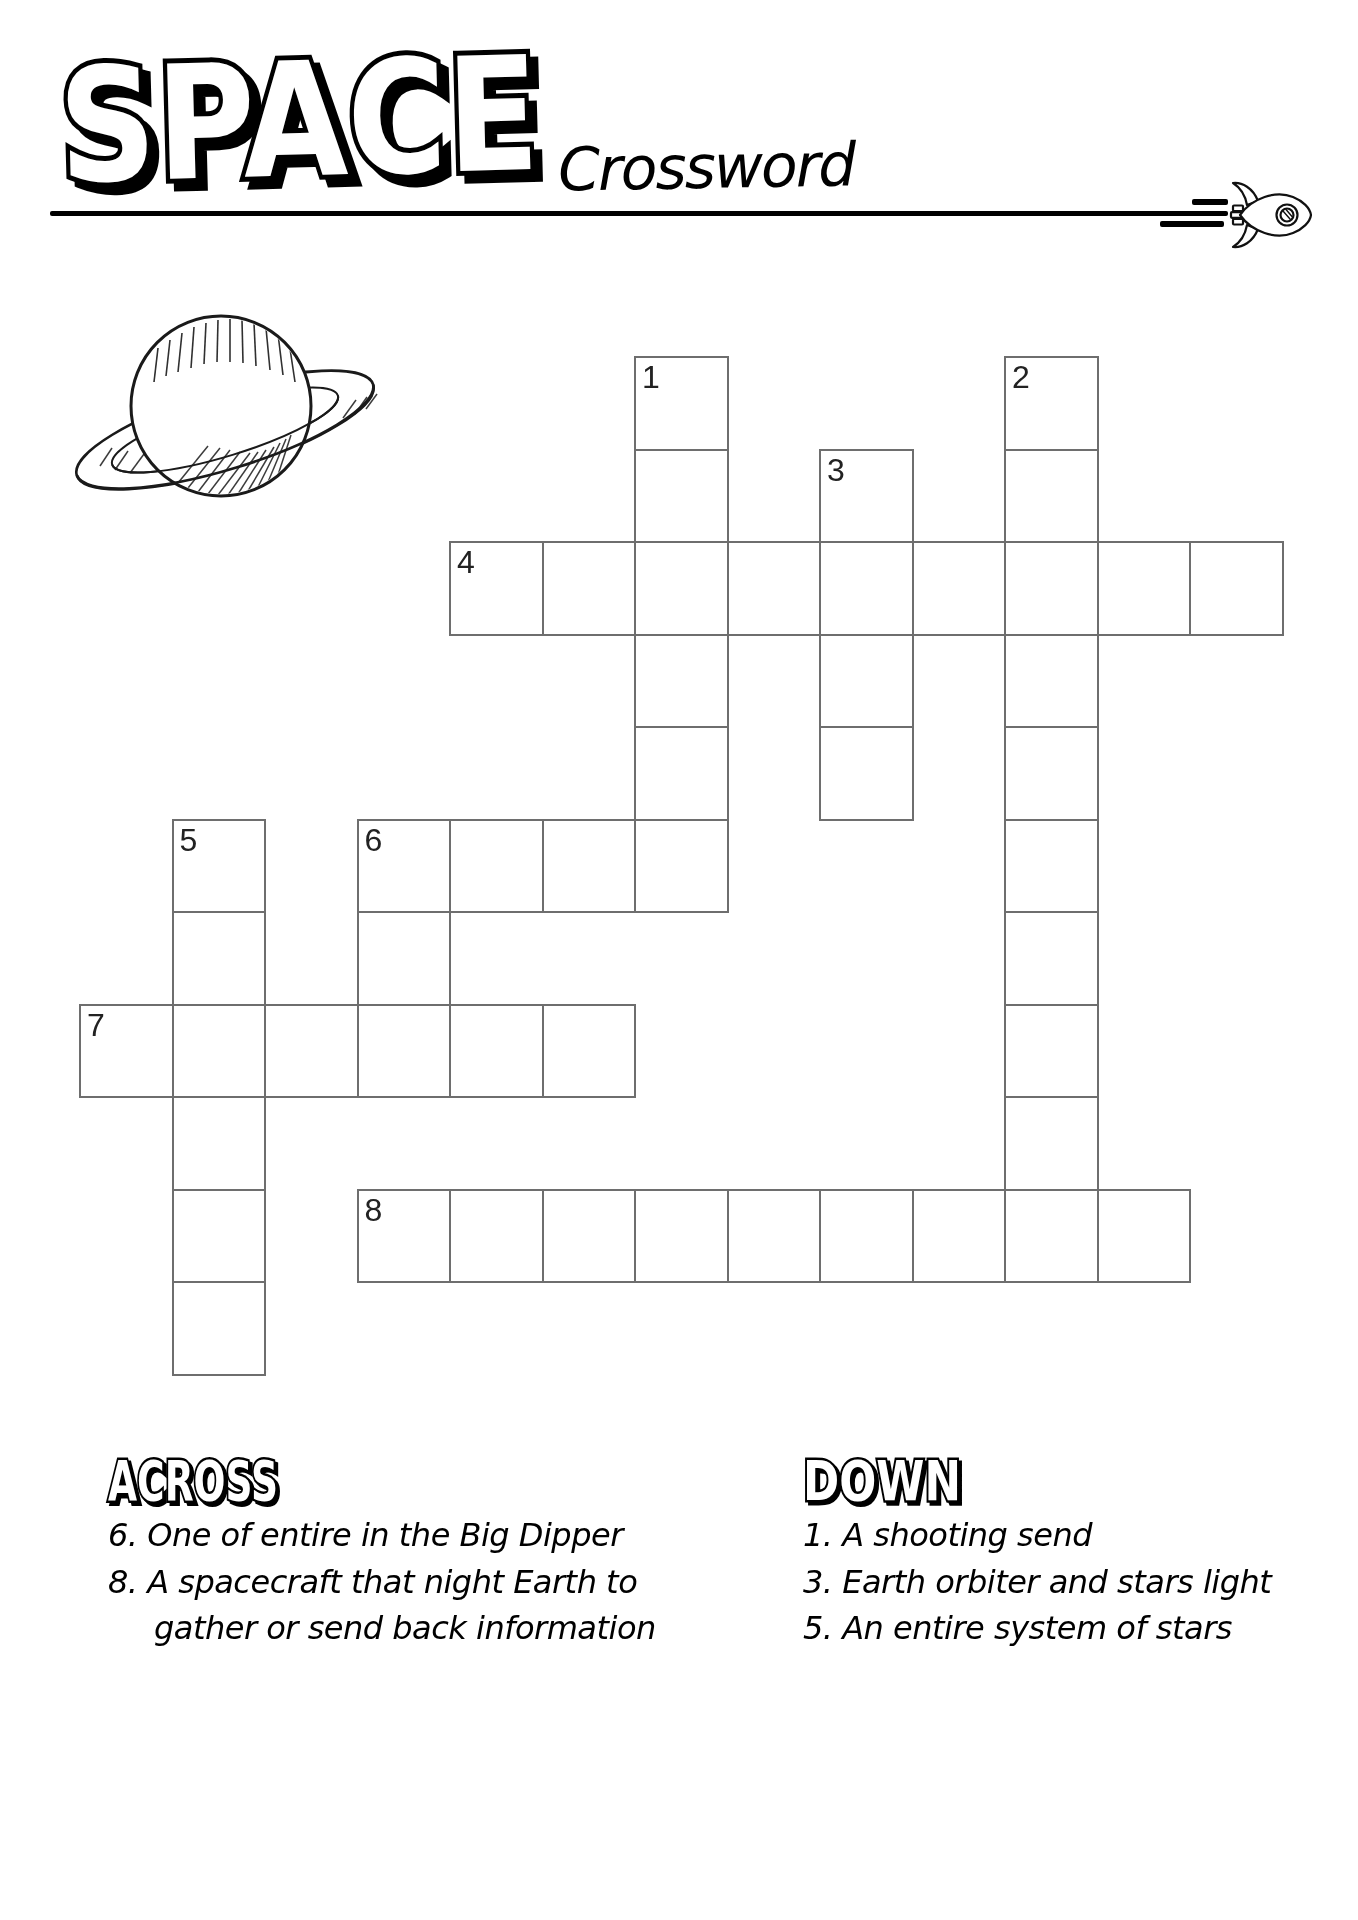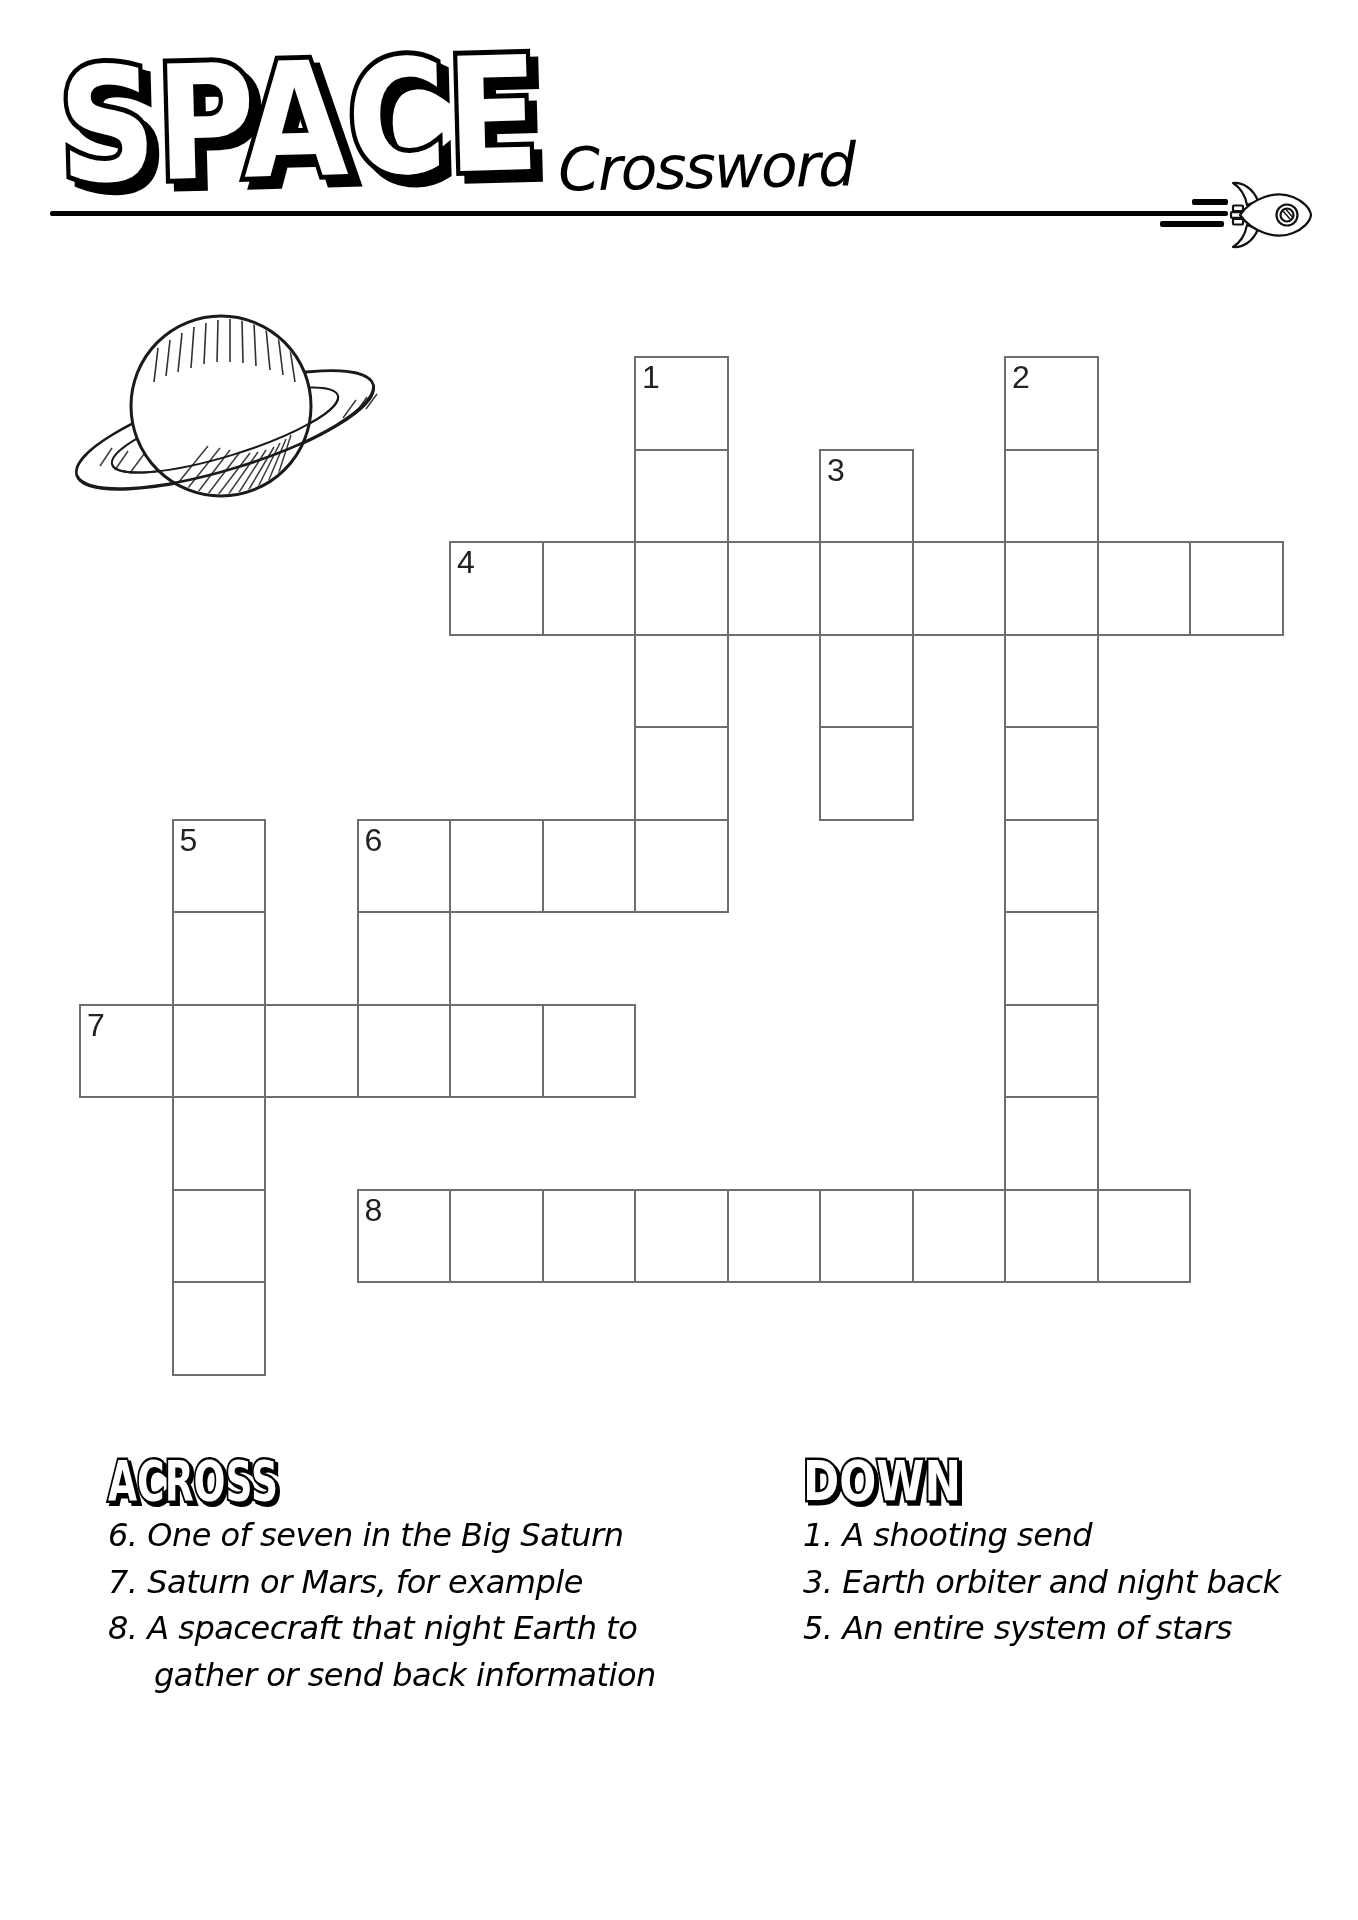--- a/index.html
+++ b/index.html
@@ -175,28 +175,27 @@
       <div class="cellnum" style="left: 364.5px; top: 823.5px; color: rgb(34, 34, 34);">6</div>
       <div class="cellnum" style="left: 87px; top: 1008.5px; color: rgb(34, 34, 34);">7</div>
       <div class="cellnum" style="left: 364.5px; top: 1193.5px; color: rgb(34, 34, 34);">8</div>
     </div>
 
   <svg class="clue-head" style="left:100px;top:1446px;" width="280" height="70" viewBox="0 0 280 70">
     <text x="8" y="54" transform="translate(3,3)" fill="#000" stroke="#000" stroke-width="5" textLength="170" lengthAdjust="spacingAndGlyphs">ACROSS</text>
     <text x="8" y="54" fill="#fff" stroke="#000" stroke-width="5" paint-order="stroke" textLength="170" lengthAdjust="spacingAndGlyphs">ACROSS</text>
   </svg>
   <div id="across-list" class="clue-list" style="left:108px;top:1512px;width:600px;">
-      <div class="clue"><span class="cnum">6. </span><span>One of seven in the Big Saturn</span></div>
-      <div class="clue"><span class="cnum">7. </span><span>Saturn or Mars, for example</span></div>
+      <div class="clue"><span class="cnum">6. </span><span>One of entire in the Big Dipper</span></div>
       <div class="clue"><span class="cnum">8. </span><span>A spacecraft that night Earth to gather or send back information</span></div>
     </div>
 
   <svg class="clue-head" style="left:795px;top:1446px;" width="240" height="70" viewBox="0 0 240 70">
     <text x="8" y="54" transform="translate(3,3)" fill="#000" stroke="#000" stroke-width="5" textLength="158" lengthAdjust="spacingAndGlyphs">DOWN</text>
     <text x="8" y="54" fill="#fff" stroke="#000" stroke-width="5" paint-order="stroke" textLength="158" lengthAdjust="spacingAndGlyphs">DOWN</text>
   </svg>
   <div id="down-list" class="clue-list" style="left:803px;top:1512px;width:530px;">
       <div class="clue"><span class="cnum">1. </span><span>A shooting send</span></div>
-      <div class="clue"><span class="cnum">3. </span><span>Earth orbiter and night back</span></div>
+      <div class="clue"><span class="cnum">3. </span><span>Earth orbiter and stars light</span></div>
       <div class="clue"><span class="cnum">5. </span><span>An entire system of stars</span></div>
     </div>
 
 </div>
 
 </body></html>

